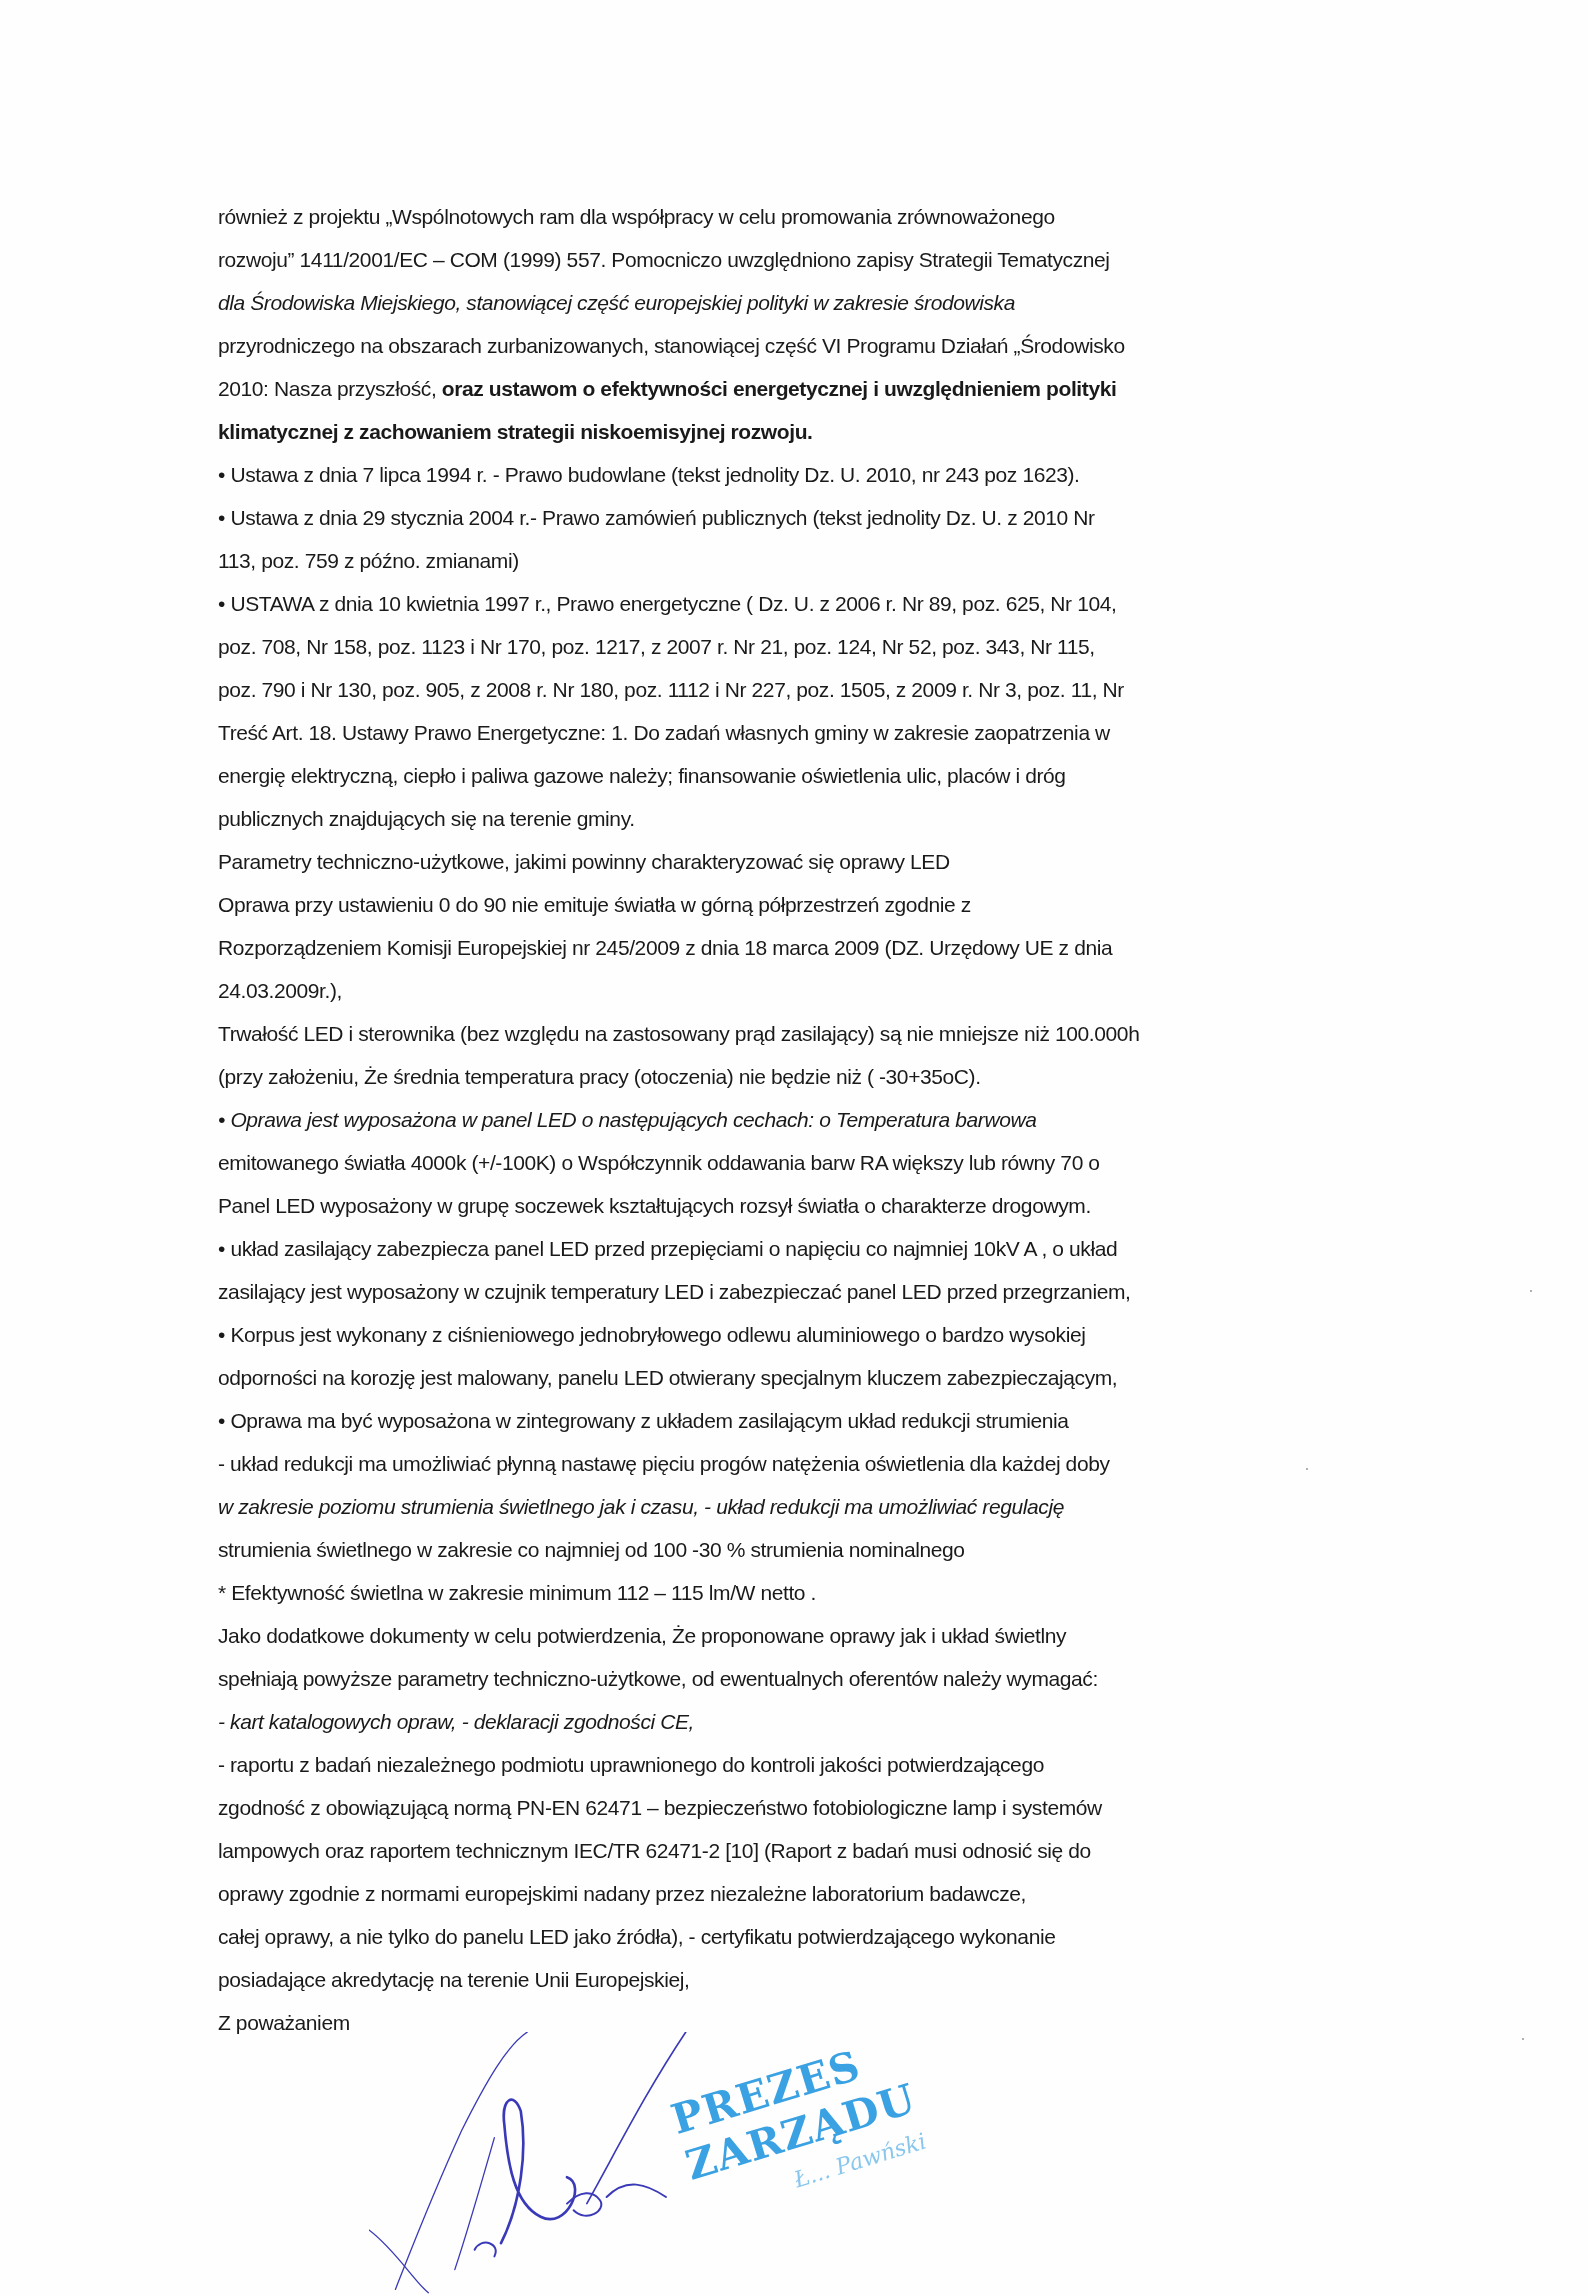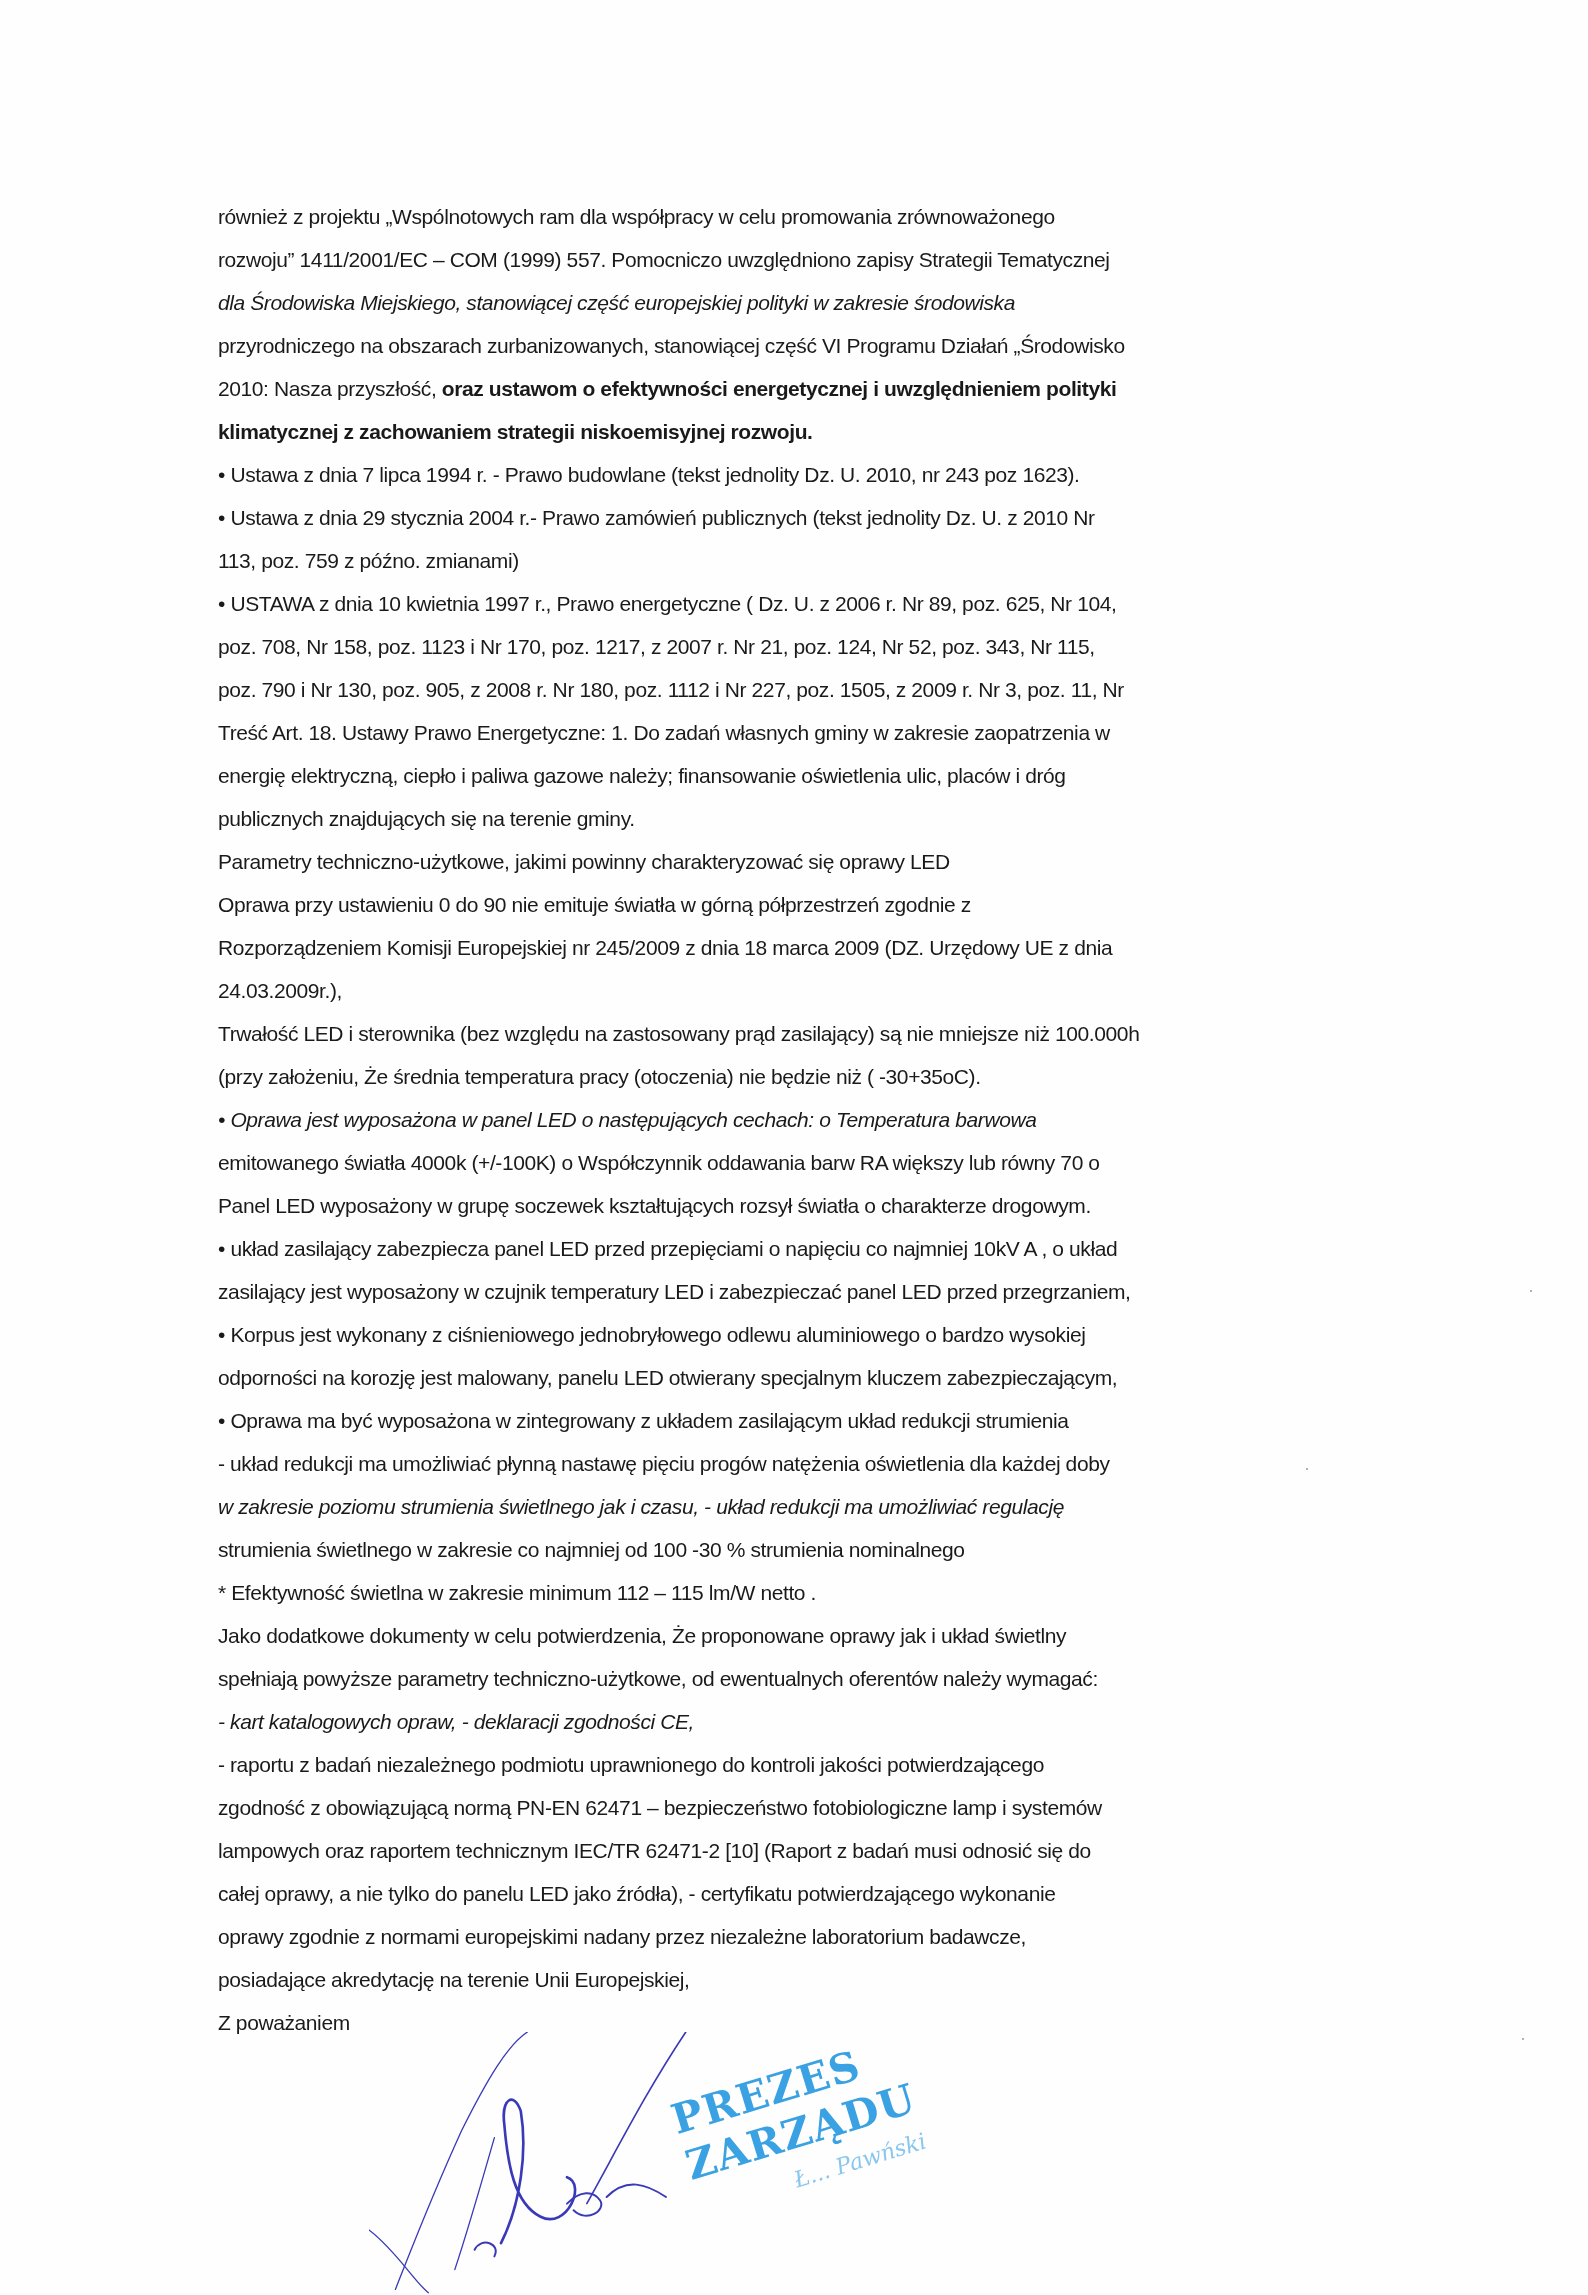--- a/index.html
+++ b/index.html
@@ -66,22 +66,22 @@
       <span class="line"><span>- układ redukcji ma umożliwiać płynną nastawę pięciu progów natężenia oświetlenia dla każdej doby</span></span>
       <span class="line"><span class="italic">w zakresie poziomu strumienia świetlnego jak i czasu, - układ redukcji ma umożliwiać regulację</span></span>
       <span class="line"><span>strumienia świetlnego w zakresie co najmniej od 100 -30 % strumienia nominalnego</span></span>
       <span class="line"><span>* Efektywność świetlna w zakresie minimum  112 – 115 lm/W  netto .</span></span>
       <span class="line"><span>Jako dodatkowe dokumenty w celu potwierdzenia, Że proponowane oprawy jak i układ świetlny</span></span>
       <span class="line"><span>spełniają powyższe parametry techniczno-użytkowe, od ewentualnych oferentów należy wymagać:</span></span>
       <span class="line"><span class="italic">- kart katalogowych opraw,  - deklaracji zgodności CE,</span></span>
       <span class="line"><span>- raportu z badań niezależnego podmiotu uprawnionego do kontroli jakości potwierdzającego</span></span>
       <span class="line"><span>zgodność z obowiązującą normą PN-EN 62471 – bezpieczeństwo fotobiologiczne lamp i systemów</span></span>
       <span class="line"><span>lampowych oraz raportem technicznym IEC/TR 62471-2 [10] (Raport z badań musi odnosić się do</span></span>
+      <span class="line"><span>oprawy zgodnie z normami europejskimi nadany przez niezależne laboratorium badawcze,</span></span>
       <span class="line"><span>całej oprawy, a nie tylko do panelu LED jako źródła), - certyfikatu potwierdzającego wykonanie</span></span>
-      <span class="line"><span>oprawy zgodnie z normami europejskimi nadany przez niezależne laboratorium badawcze,</span></span>
       <span class="line"><span>posiadające akredytację na terenie Unii Europejskiej,</span></span>
       <span class="line"><span>Z poważaniem</span></span>
     </div>
 
   <svg class="signature-area" viewBox="0 0 1100 400">
     <g fill="none" stroke="#3a3ab8" stroke-width="3" stroke-linecap="round">
       <path d="M 40 390 C 60 340, 90 260, 140 150 C 180 70, 210 20, 240 0" stroke-width="2"></path>
       <path d="M 0 300 C 40 330, 70 380, 90 395" stroke-width="2"></path>
       <path d="M 130 360 C 150 300, 170 230, 190 160" stroke-width="2"></path>
       <path d="M 200 320 C 230 260, 240 180, 230 120 C 220 90, 200 100, 205 140 C 210 200, 220 260, 260 280 C 300 300, 330 230, 300 220" stroke-width="4"></path>

